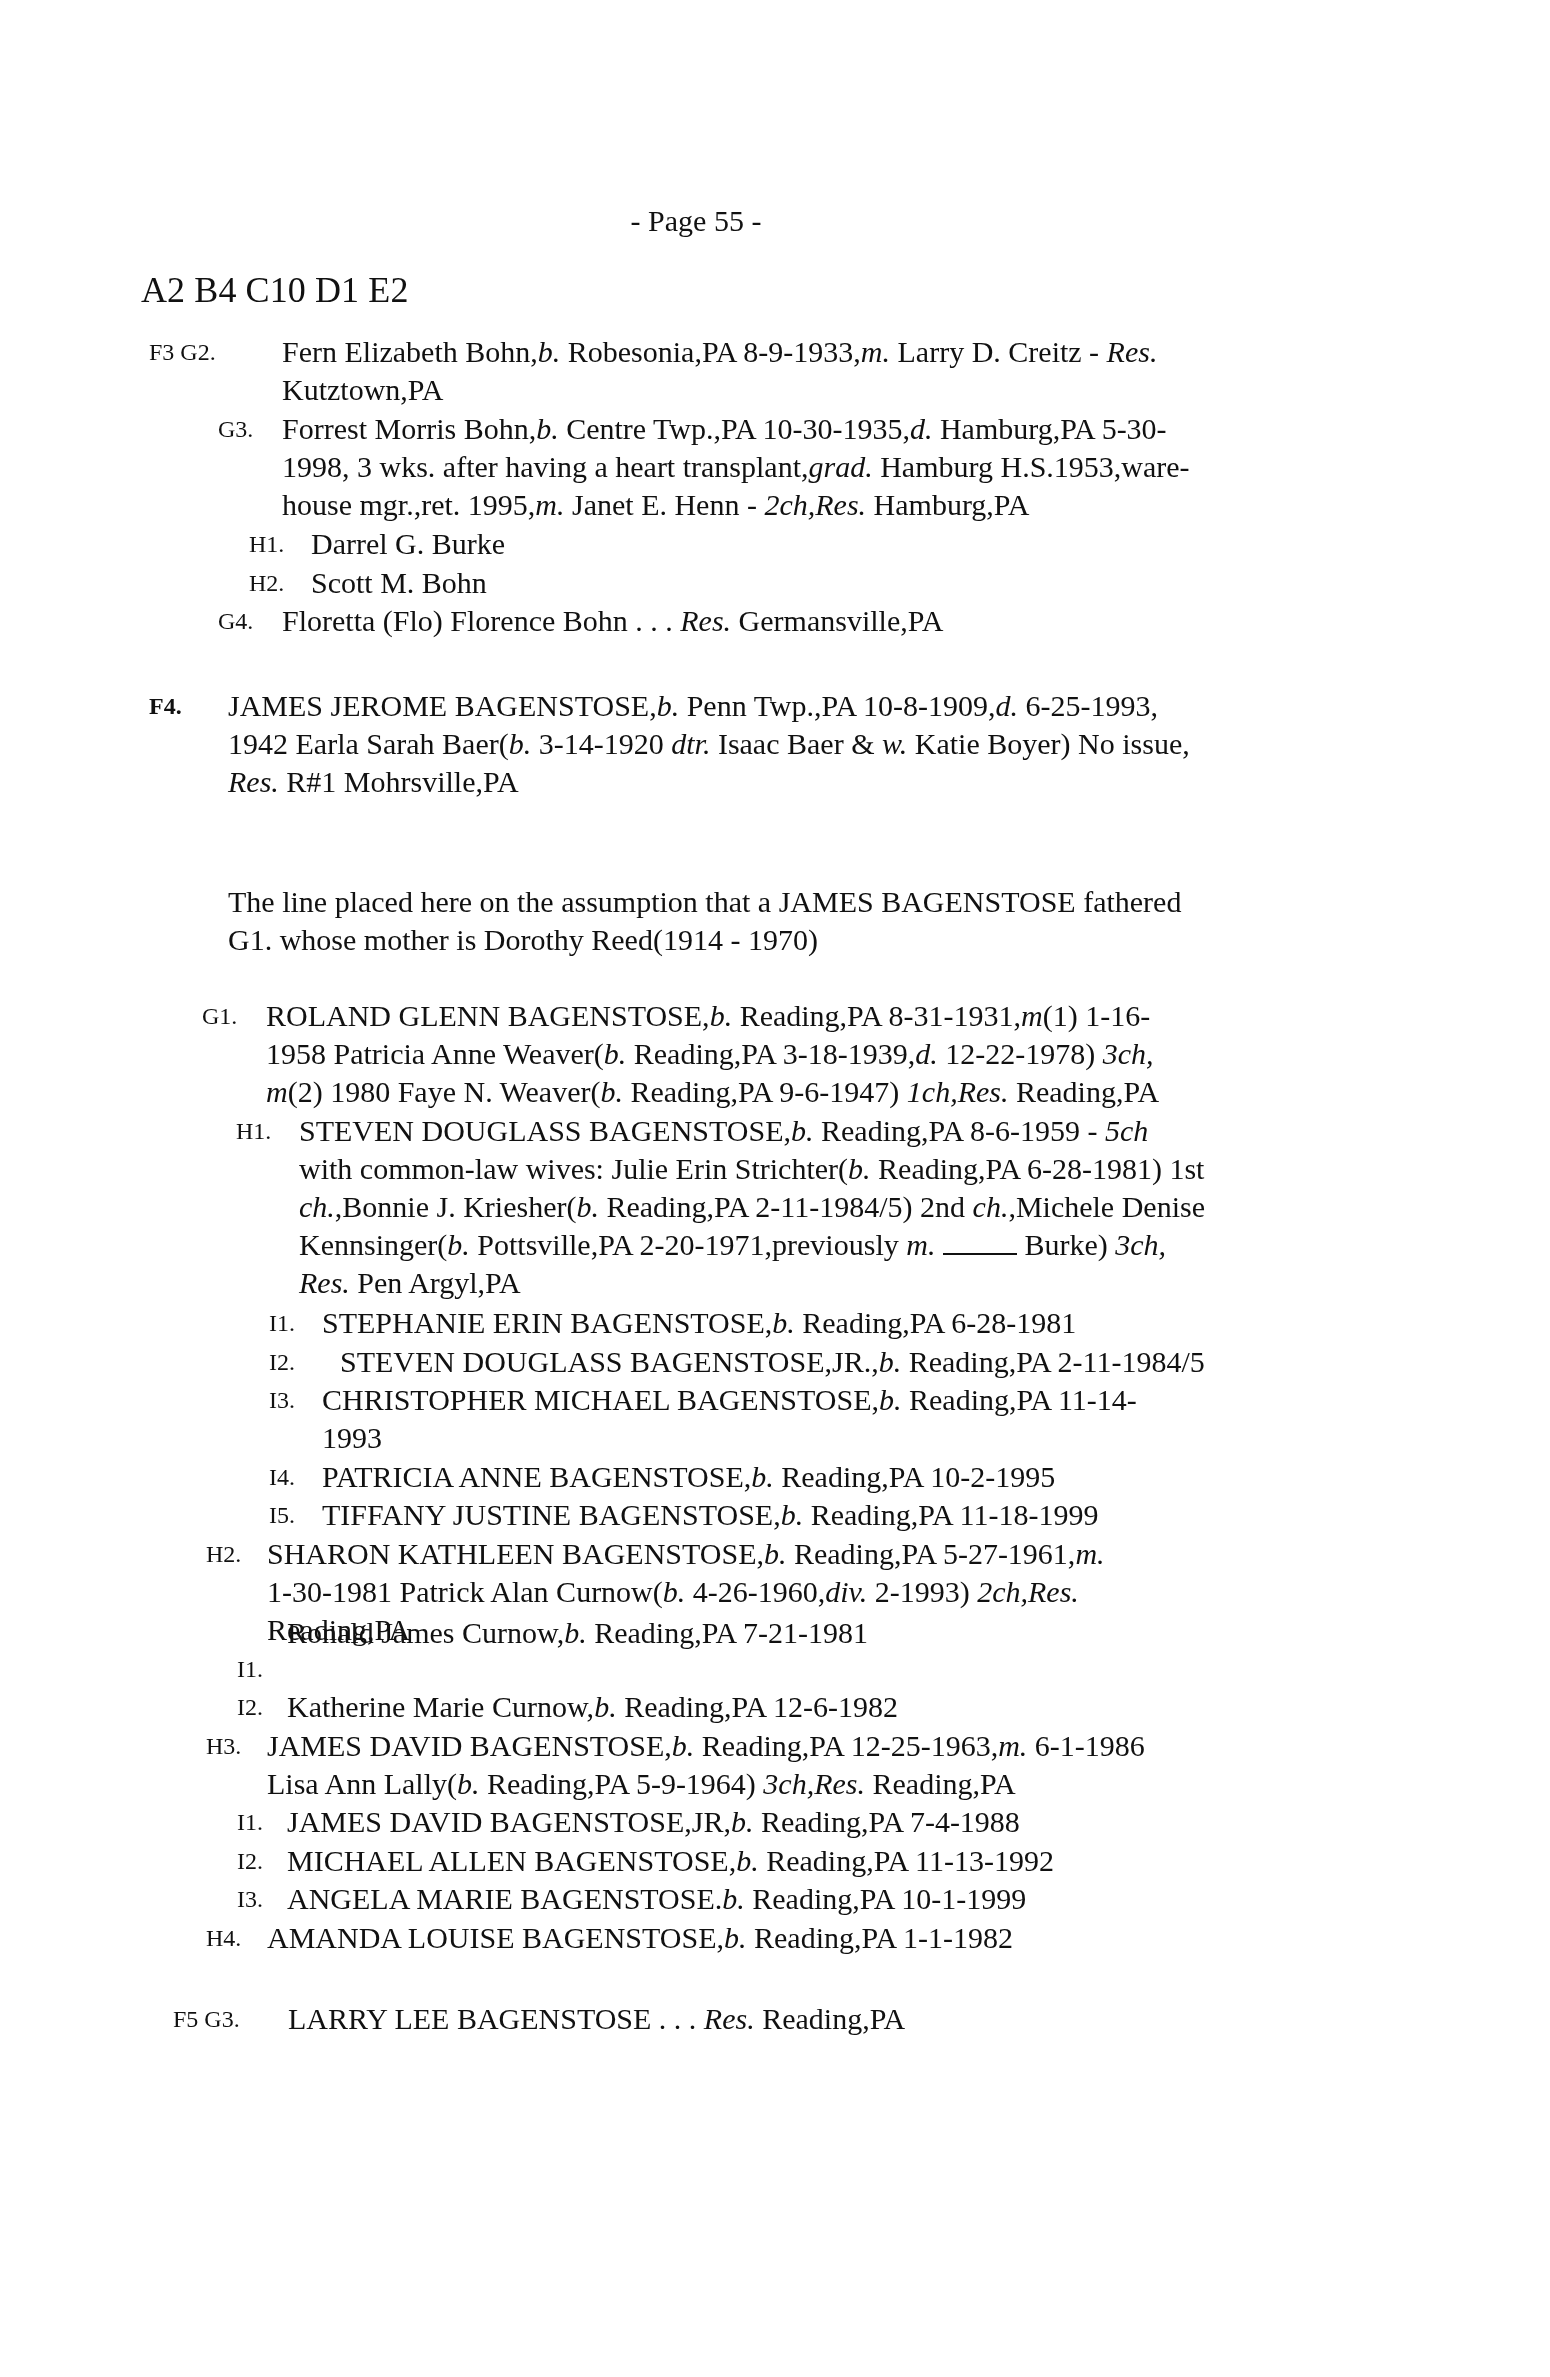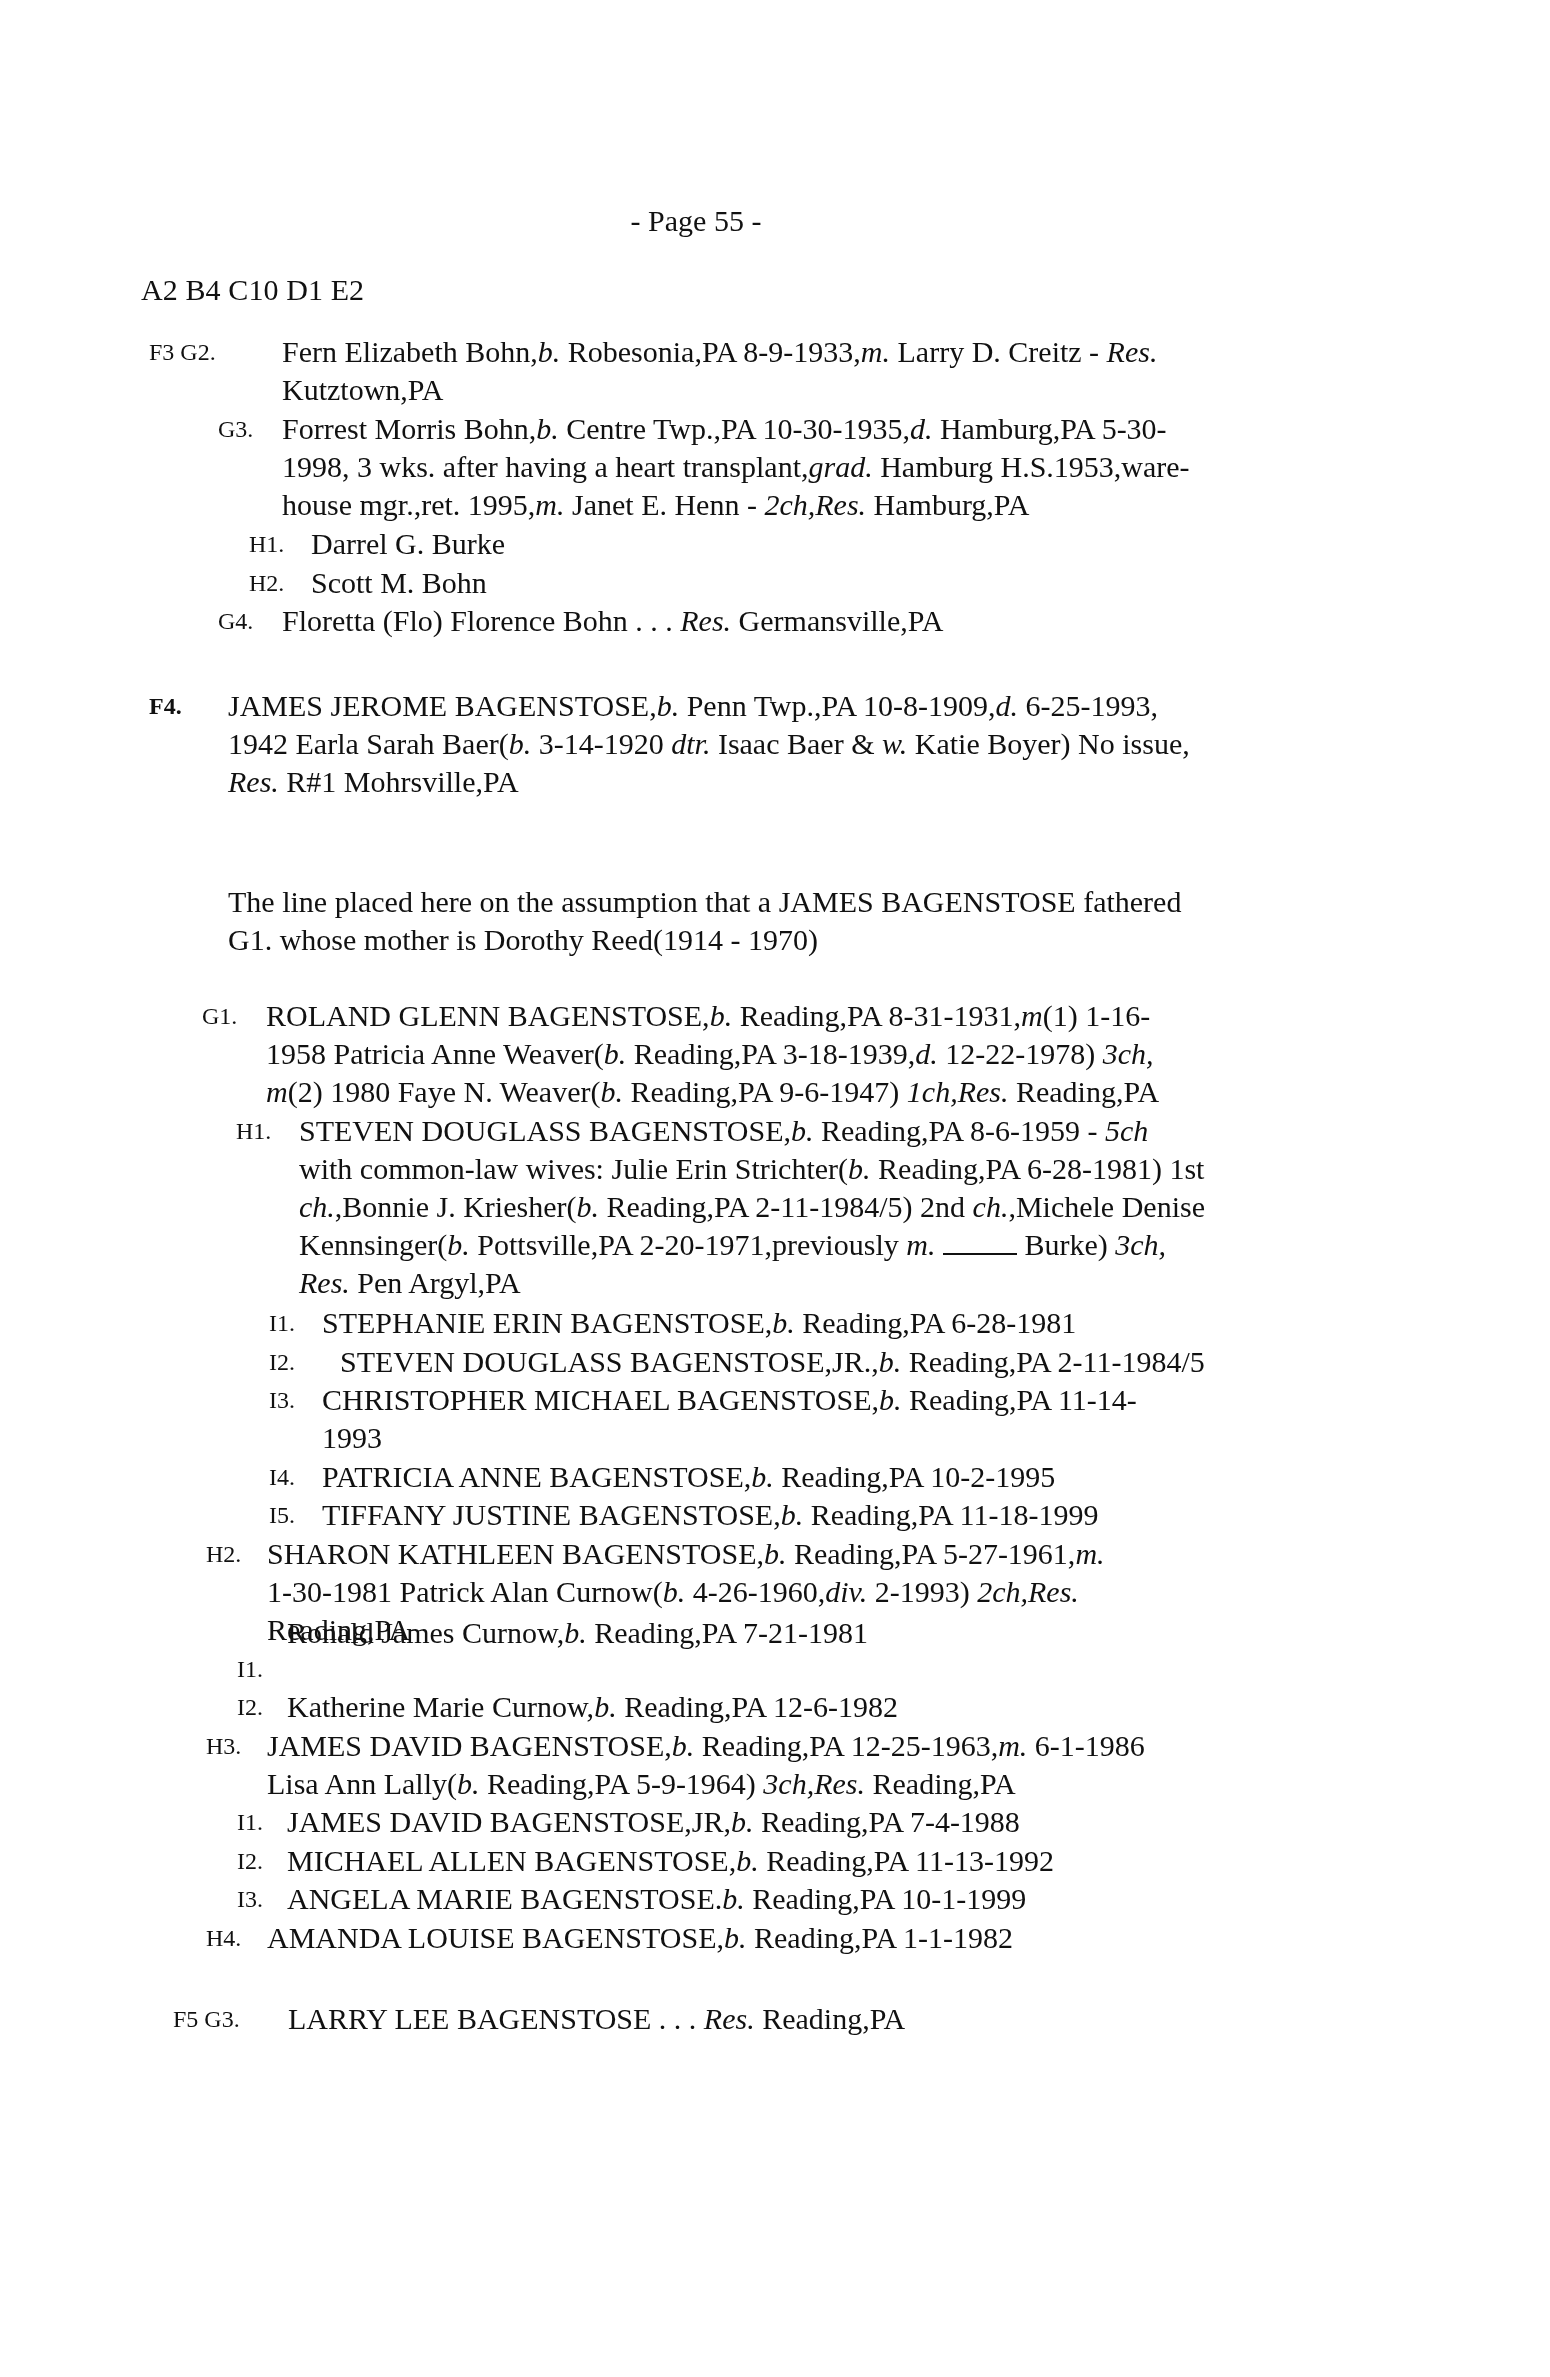--- a/index.html
+++ b/index.html
@@ -2,21 +2,21 @@
 <html style="font-size:10.8px"><head>
 <meta charset="utf-8">
 <style>
   html, body { margin: 0; padding: 0; background: #ffffff; }
   body {
     width: 1551px; height: 2377px; position: relative; overflow: hidden;
     font-family: "Liberation Serif", "DejaVu Serif", serif;
     color: #111111;
   }
   .page { position: absolute; left: 0; top: 0; width: 1551px; height: 2377px; background: #ffffff; }
-  .t { position: absolute; font-size: 30px; line-height: 38px; white-space: nowrap; letter-spacing: 0.1px; }
+  .t { position: absolute; font-size: 36px; line-height: 38px; white-space: nowrap; letter-spacing: 0.1px; }
   .lbl { position: absolute; font-size: 24px; line-height: 38px; white-space: nowrap; margin-left: 8px; }
   .body-text { position: absolute; font-size: 30px; line-height: 38px; }
   .line { display: block; white-space: nowrap; }
   i { font-style: italic; }
   .header { position: absolute; top: 202px; left: 0; width: 1392px; text-align: center; font-size: 30px; line-height: 38px; }
   .blank { display: inline-block; width: 74px; border-bottom: 2px solid #111; height: 24px; vertical-align: baseline; }
 </style>
 </head>
 <body>
 

